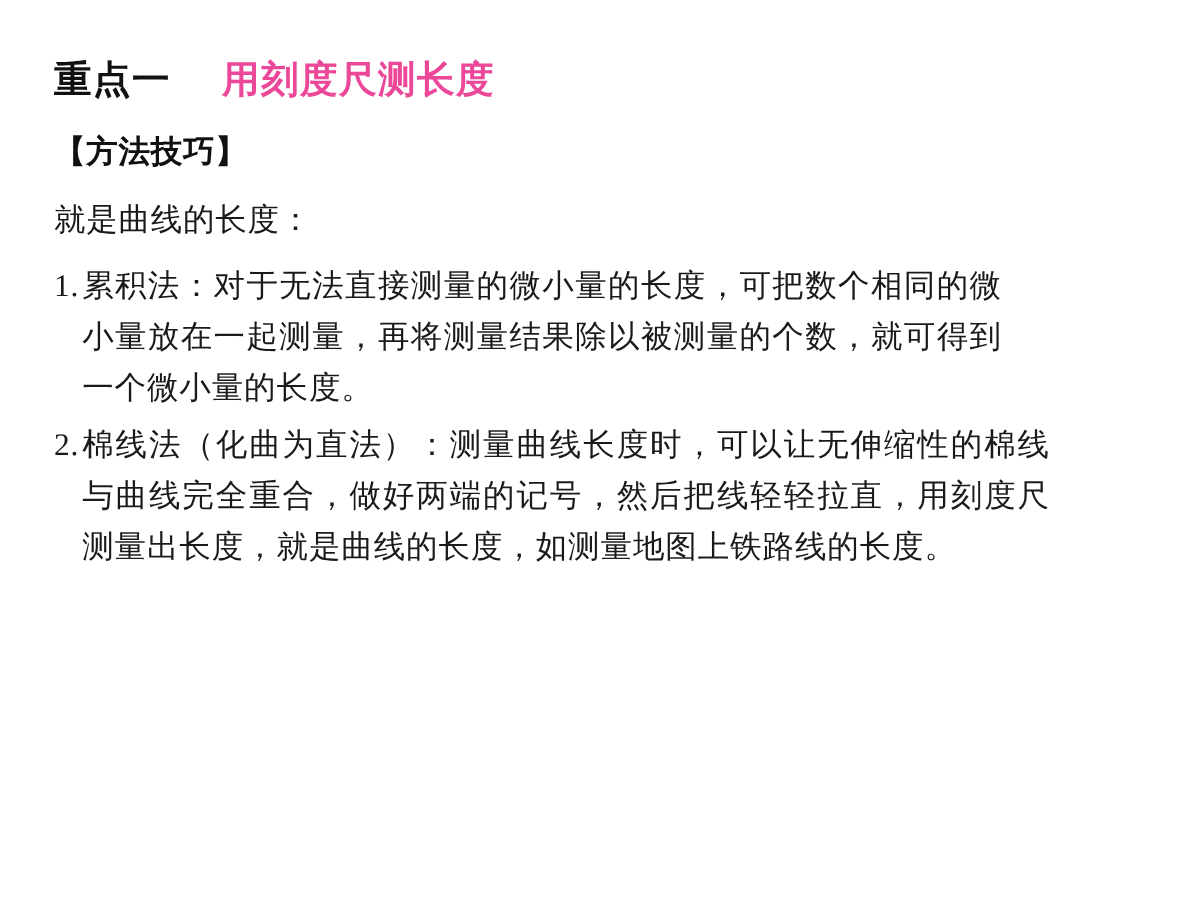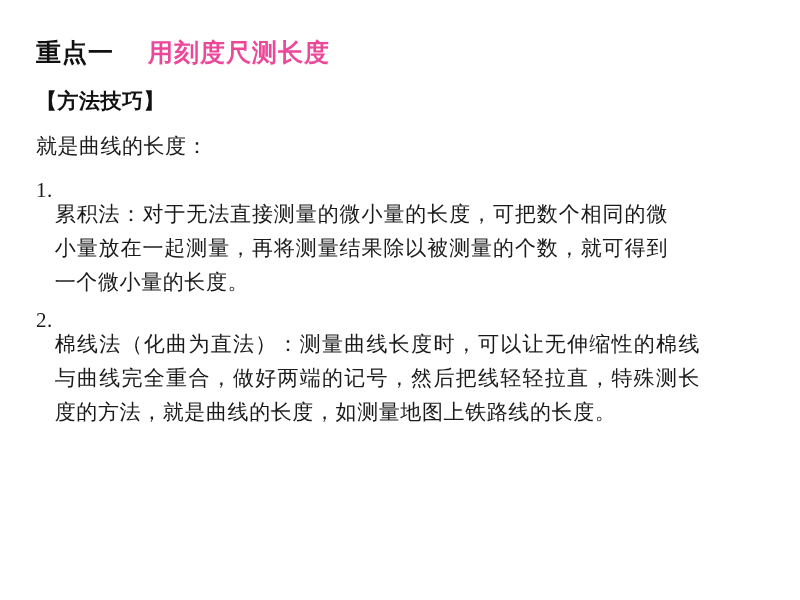--- a/index.html
+++ b/index.html
@@ -68,21 +68,20 @@
     padding-right: 2px;
   }
   .item-body {
     flex: 1 1 auto;
     font-size: 21px;
     line-height: 1.62;
     letter-spacing: 0.6px;
     text-align: justify;
     text-justify: inter-ideograph;
     padding-right: 80px;
-    margin-top: 24px;
   }
   .item-1 .item-body { padding-right: 92px; }
   .item-2 .item-body { padding-right: 60px; }
 </style>
 </head>
 <body>
 
 <div class="slide">
 
   <div class="title-row">
@@ -94,16 +93,16 @@
 
   <p class="lead">就是曲线的长度：</p>
 
   <div class="item item-1">
     <span class="item-num">1.</span>
     <span class="item-body">累积法：对于无法直接测量的微小量的长度，可把数个相同的微小量放在一起测量，再将测量结果除以被测量的个数，就可得到一个微小量的长度。</span>
   </div>
 
   <div class="item item-2">
     <span class="item-num">2.</span>
-    <span class="item-body">棉线法（化曲为直法）：测量曲线长度时，可以让无伸缩性的棉线与曲线完全重合，做好两端的记号，然后把线轻轻拉直，特殊测长度的方法，就是曲线的长度，如测量地图上铁路线的长度。</span>
+    <span class="item-body">棉线法（化曲为直法）：测量曲线长度时，可以让无伸缩性的棉线与曲线完全重合，做好两端的记号，然后把线轻轻拉直，用刻度尺测量出长度，就是曲线的长度，如测量地图上铁路线的长度。</span>
   </div>
 
 </div>
 
 </body></html>

